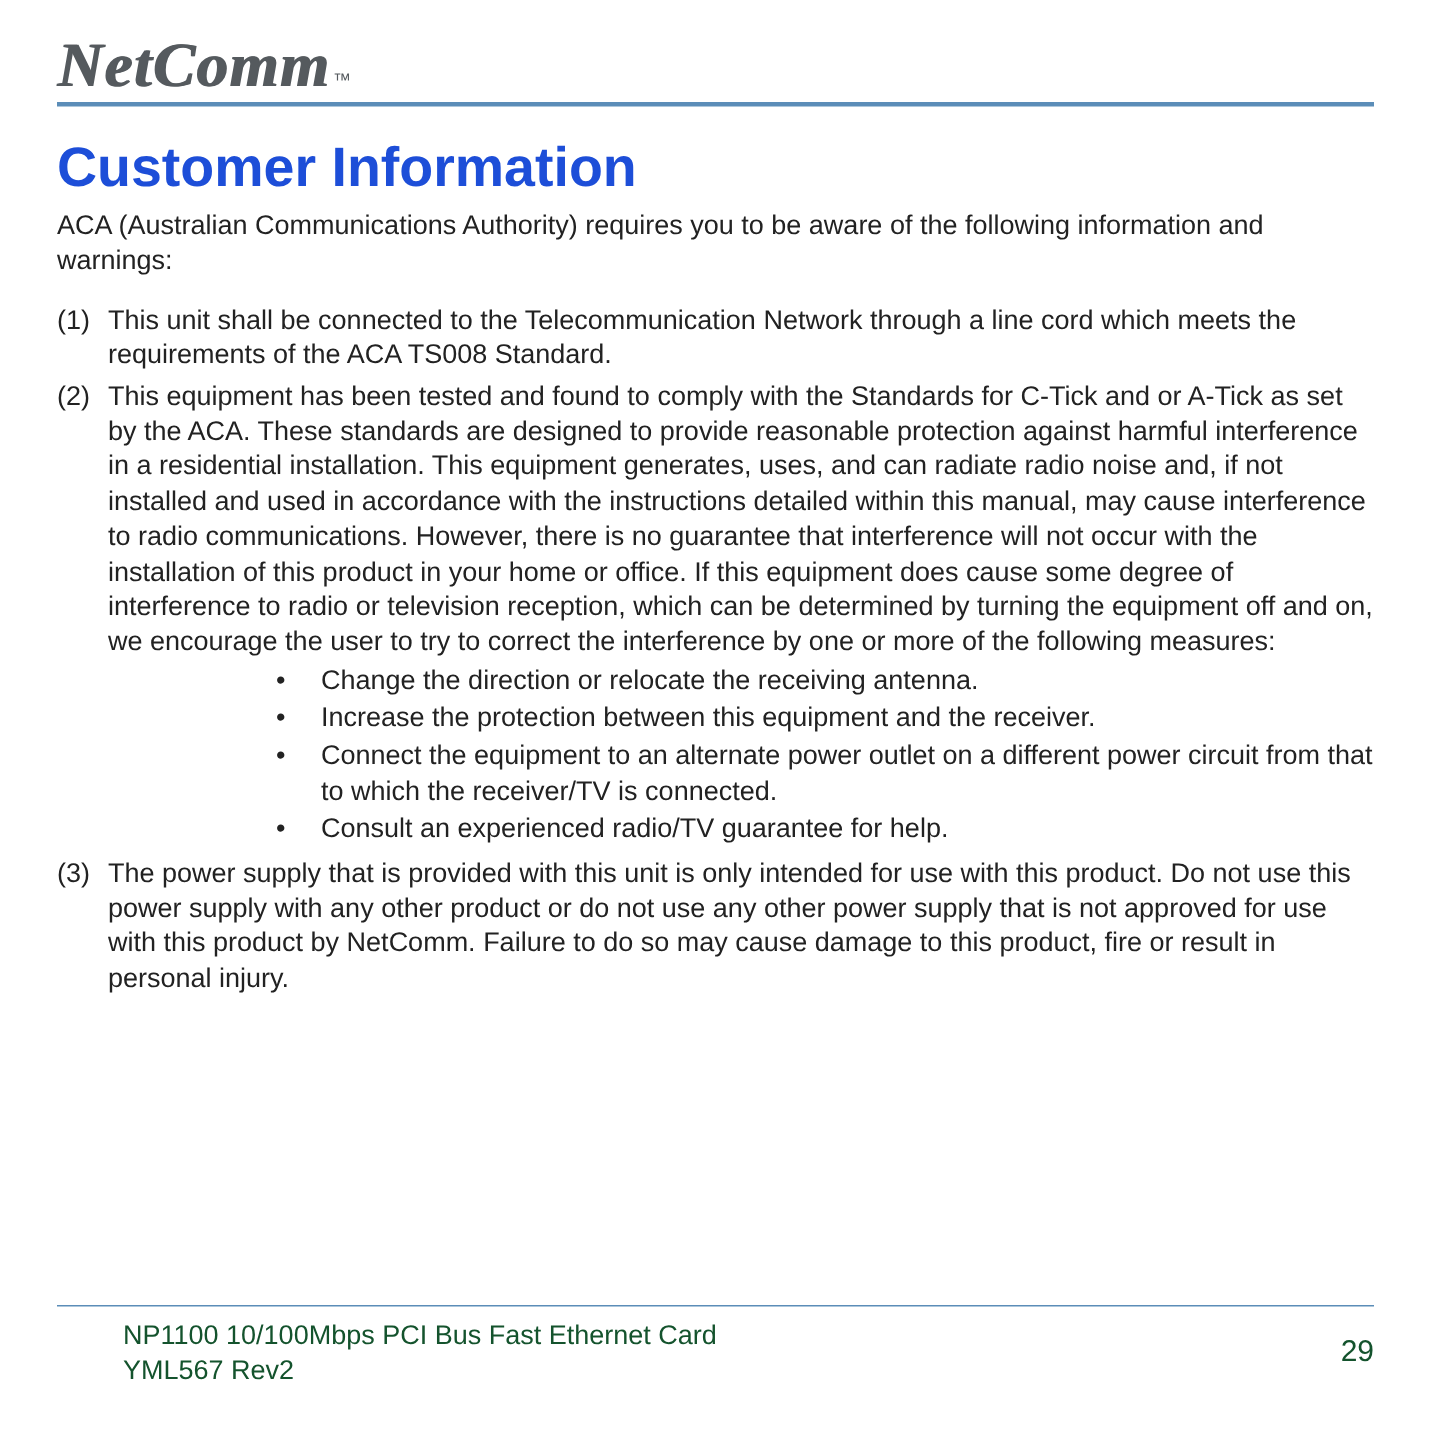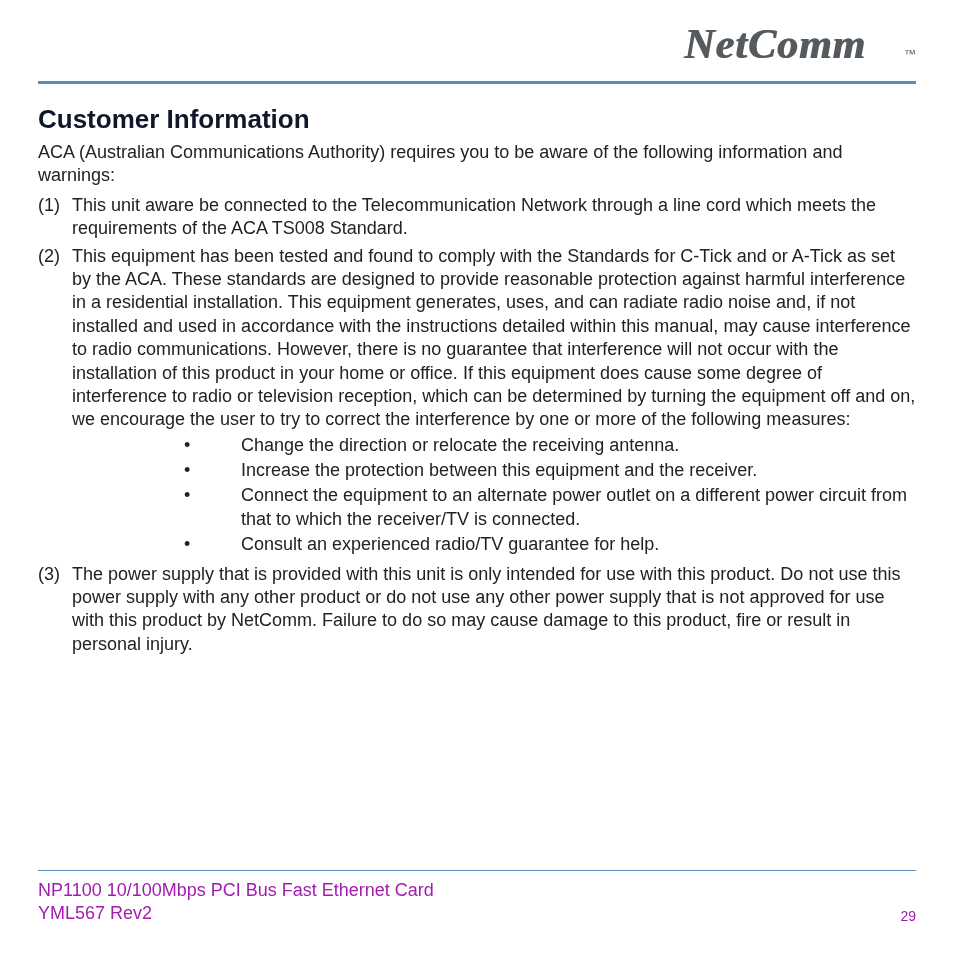--- a/index.html
+++ b/index.html
@@ -9,24 +9,23 @@
     background: #fff;
     font-family: Arial, Helvetica, sans-serif;
     color: #222;
     position: relative;
     padding: 20px 38px 30px 38px;
     display: flex;
     flex-direction: column;
   }
   .brand-row {
     display: flex;
-    justify-content: flex-end;
+    justify-content: flex-start;
     align-items: baseline;
-    margin-bottom: 13px;
-    gap: 36px;
+    margin-bottom: 0;
   }
   .brand {
     font-family: Georgia, 'Times New Roman', serif;
     font-style: italic;
     font-weight: 900;
     font-size: 42px;
     letter-spacing: 1px;
     color: #555a5e;
     text-shadow: 1px 0 0 #555a5e;
   }
@@ -39,29 +38,29 @@
     vertical-align: top;
   }
   .top-rule {
     border: none;
     border-top: 3px solid #5b8db8;
     margin-bottom: 20px;
   }
   .heading {
     font-family: 'Trebuchet MS', 'Arial Narrow', Arial, sans-serif;
     font-weight: 700;
-    color: #0f172a;
-    font-size: 26px;
+    color: #1d4ed8;
+    font-size: 37px;
     letter-spacing: 0px;
     margin-bottom: 6px;
   }
   .intro {
     font-size: 18px;
     line-height: 1.3;
-    margin-bottom: 6px;
+    margin-bottom: 16px;
   }
   ol.main-list {
     list-style: none;
     font-size: 18px;
     line-height: 1.3;
   }
   ol.main-list > li {
     display: flex;
     margin-bottom: 4px;
   }
@@ -82,55 +81,55 @@
     display: flex;
     margin-bottom: 2px;
   }
   ul.sub > li > .bullet {
     flex: 0 0 34px;
     text-align: left;
     padding-left: 4px;
   }
   ul.sub > li > .txt {
     flex: 1;
-    margin-left: 27px;
   }
   .spacer { flex: 1; }
   .bottom-rule {
     border: none;
     border-top: 1px solid #5b8db8;
     margin-bottom: 8px;
   }
   .footer {
     display: flex;
     justify-content: space-between;
-    align-items: flex-end;
+    align-items: center;
     font-family: 'Trebuchet MS', Arial, sans-serif;
-    color: #a21caf;
+    color: #14532d;
     font-size: 18px;
+    margin-left: 44px;
   }
   .footer .left { line-height: 1.25; }
-  .footer .page { font-size: 14px; }
+  .footer .page { font-size: 20px; }
 </style>
 </head>
 <body>
 
 <div class="brand-row">
   <span class="brand">NetComm</span>
   <span class="tm">™</span>
 </div>
 <hr class="top-rule">
 
 <h1 class="heading">Customer Information</h1>
 <p class="intro">ACA (Australian Communications Authority) requires you to be aware of the following information and warnings:</p>
 
 <ol class="main-list">
   <li>
     <span class="num">(1)</span>
-    <span class="txt">This unit aware be connected to the Telecommunication Network through a line cord which meets the requirements of the ACA TS008 Standard.</span>
+    <span class="txt">This unit shall be connected to the Telecommunication Network through a line cord which meets the requirements of the ACA TS008 Standard.</span>
   </li>
   <li>
     <span class="num">(2)</span>
     <span class="txt">
       <span>This equipment has been tested and found to comply with the Standards for C-Tick and or A-Tick as set by the ACA. These standards are designed to provide reasonable protection against harmful interference in a residential installation. This equipment generates, uses, and can radiate radio noise and, if not installed and used in accordance with the instructions detailed within this manual, may cause interference to radio communications. However, there is no guarantee that interference will not occur with the installation of this product in your home or office. If this equipment does cause some degree of interference to radio or television reception, which can be determined by turning the equipment off and on, we encourage the user to try to correct the interference by one or more of the following measures:</span>
       <ul class="sub">
         <li>
             <span class="bullet">•</span>
             <span class="txt">Change the direction or relocate the receiving antenna.</span>
           </li>

